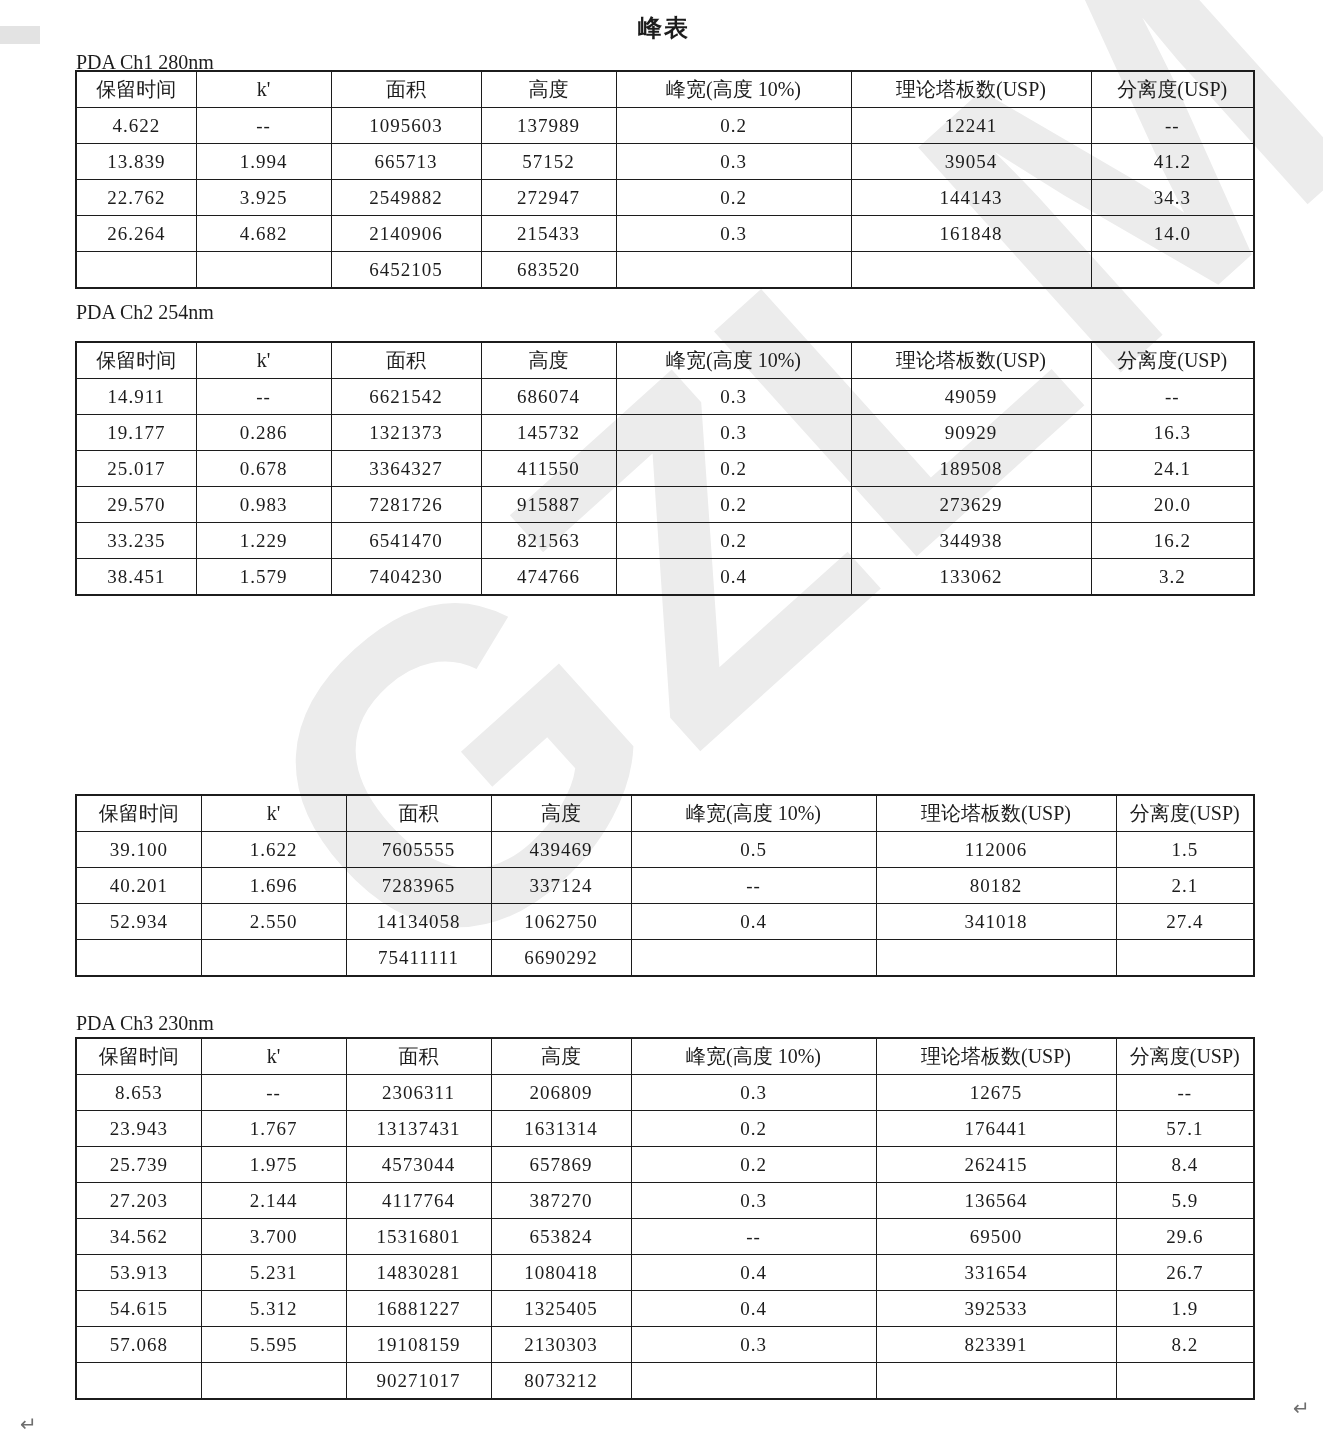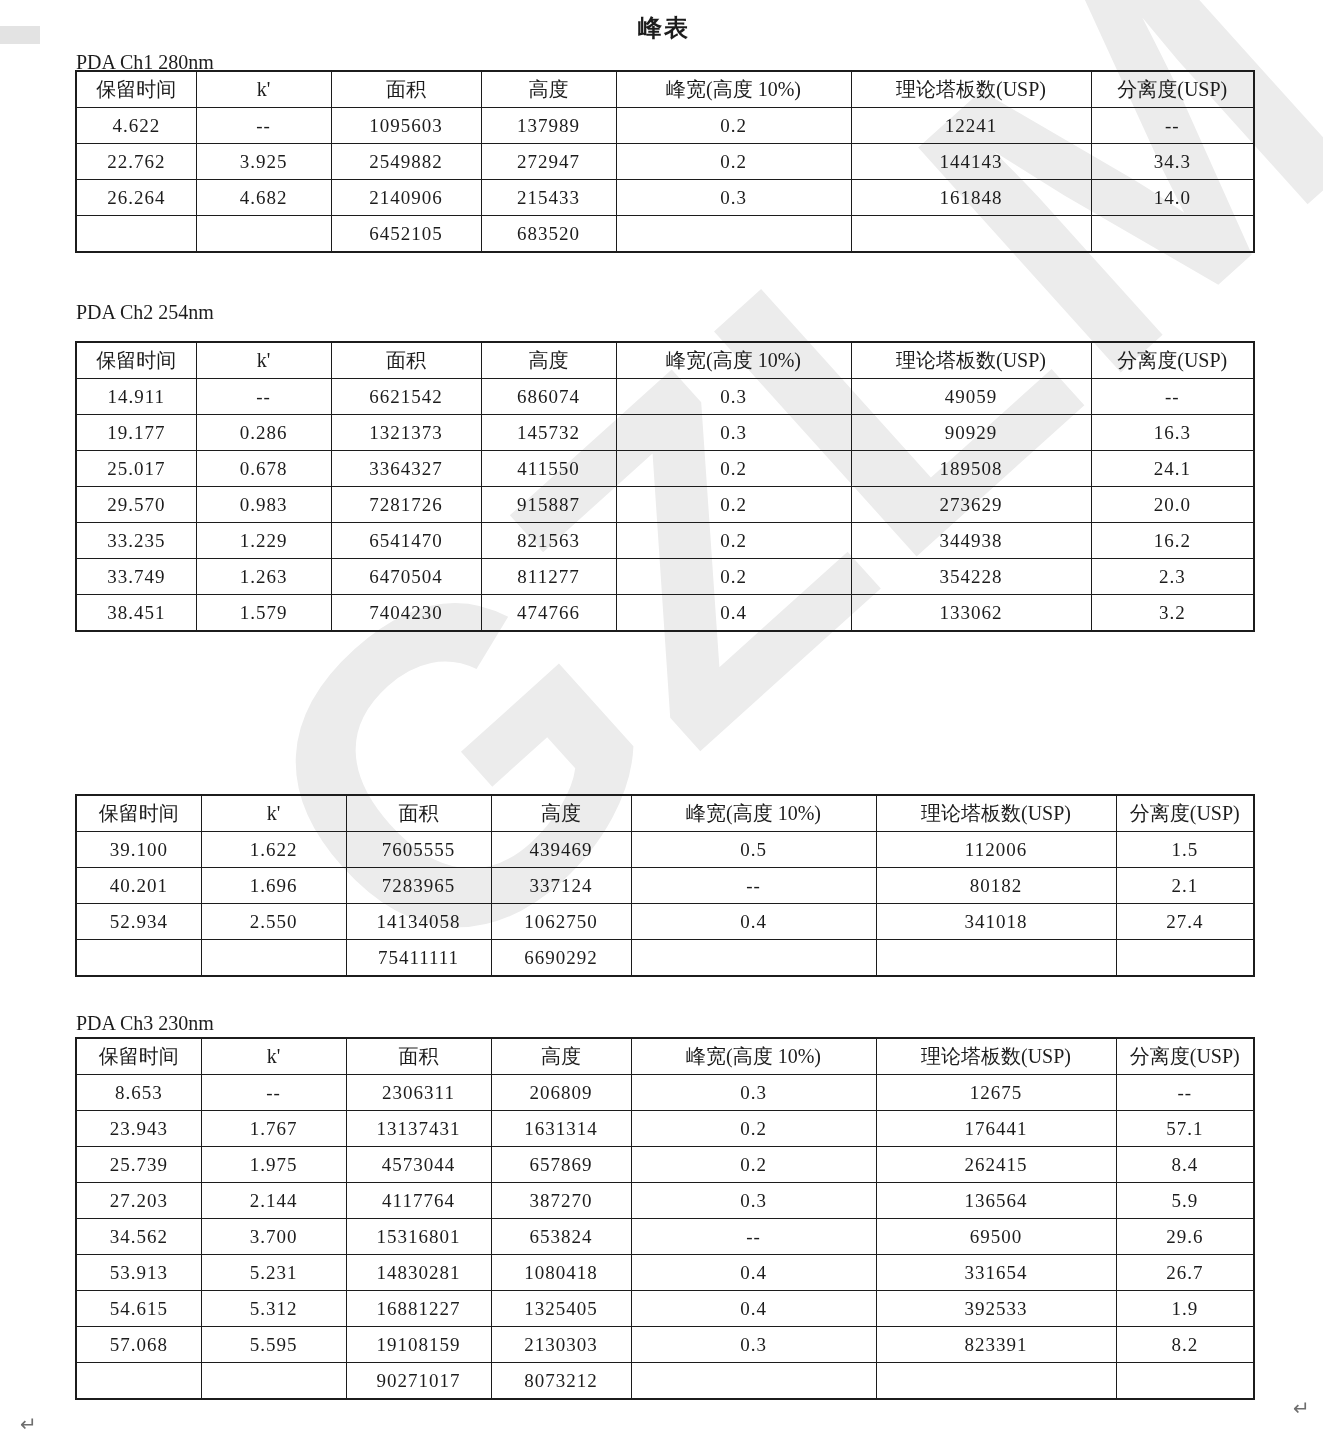--- a/index.html
+++ b/index.html
@@ -94,20 +94,29 @@
         <tr>
           <td>4.622</td>
           <td>--</td>
           <td>1095603</td>
           <td>137989</td>
           <td>0.2</td>
           <td>12241</td>
           <td>--</td>
         </tr>
         <tr>
+          <td>13.839</td>
+          <td>1.994</td>
+          <td>665713</td>
+          <td>57152</td>
+          <td>0.3</td>
+          <td>39054</td>
+          <td>41.2</td>
+        </tr>
+        <tr>
           <td>22.762</td>
           <td>3.925</td>
           <td>2549882</td>
           <td>272947</td>
           <td>0.2</td>
           <td>144143</td>
           <td>34.3</td>
         </tr>
         <tr>
           <td>26.264</td>
@@ -192,29 +201,20 @@
         <tr>
           <td>33.235</td>
           <td>1.229</td>
           <td>6541470</td>
           <td>821563</td>
           <td>0.2</td>
           <td>344938</td>
           <td>16.2</td>
         </tr>
         <tr>
-          <td>33.749</td>
-          <td>1.263</td>
-          <td>6470504</td>
-          <td>811277</td>
-          <td>0.2</td>
-          <td>354228</td>
-          <td>2.3</td>
-        </tr>
-        <tr>
           <td>38.451</td>
           <td>1.579</td>
           <td>7404230</td>
           <td>474766</td>
           <td>0.4</td>
           <td>133062</td>
           <td>3.2</td>
         </tr>
       </tbody>
     </table>

